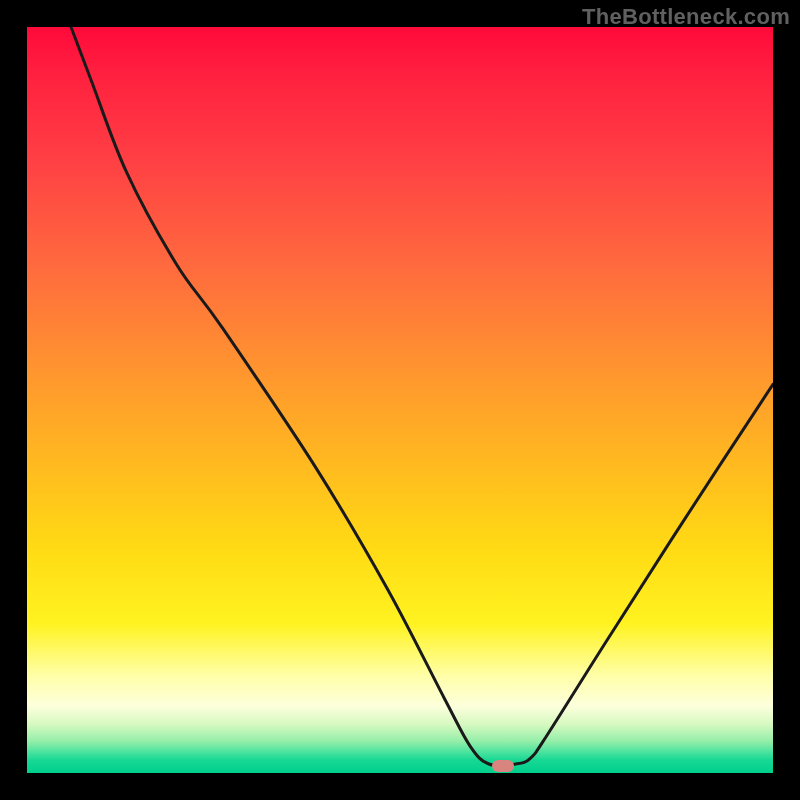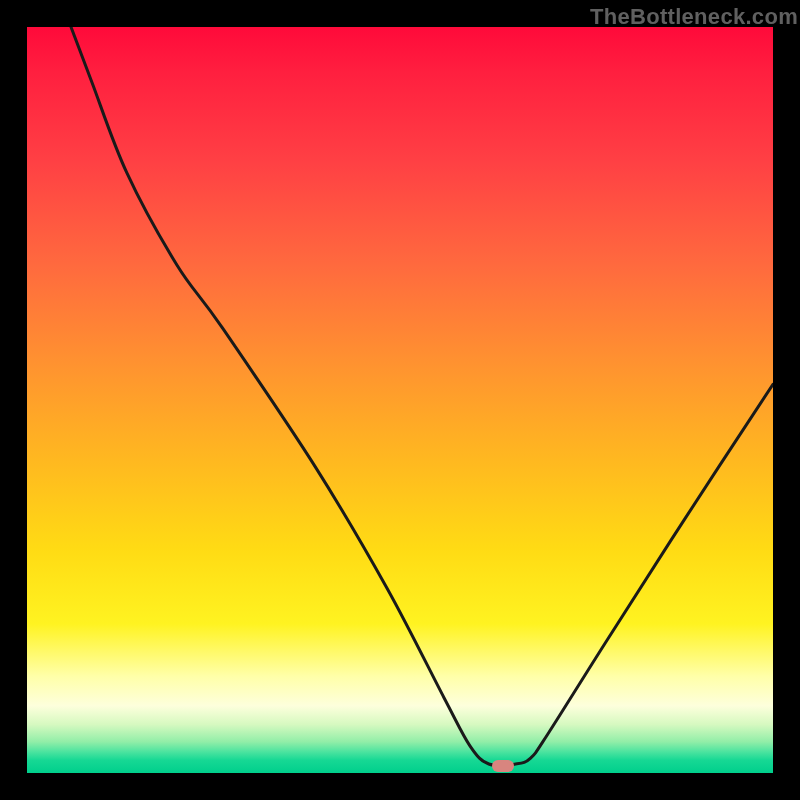--- a/index.html
+++ b/index.html
@@ -46,21 +46,21 @@
       #d6f9c0 93.5%,
       #92eea8 95.8%,
       #4ae39f 97.2%,
       #16d894 98.3%,
       #00cf8c 100%
     );
   }
   .watermark {
     position: absolute;
     top: 4px;
-    right: 2px;
+    right: 10px;
     color: #606060;
     font-size: 22px;
     font-weight: 600;
     letter-spacing: 0.3px;
     user-select: none;
   }
   .curve {
     position: absolute;
     left: 0;
     top: 0;

